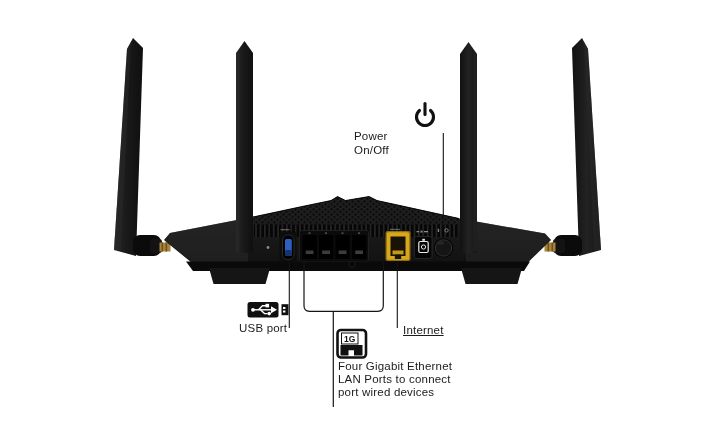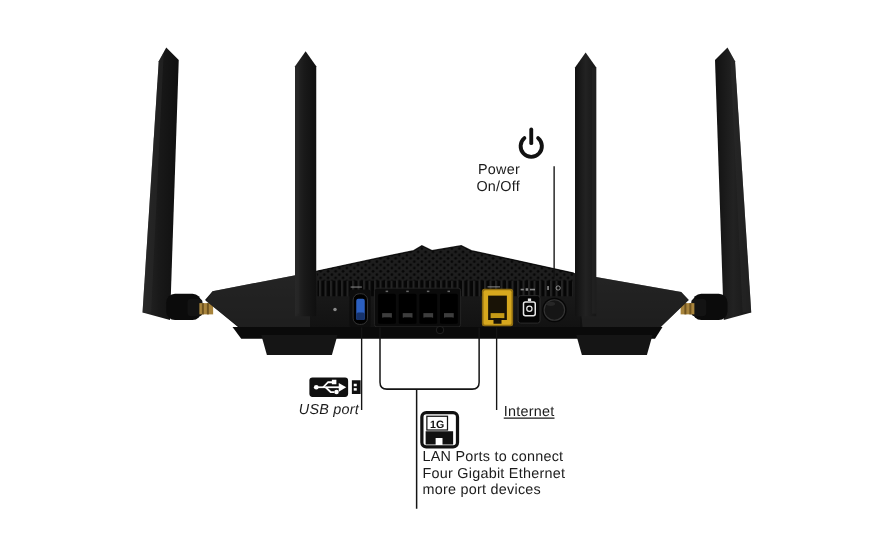--- a/index.html
+++ b/index.html
@@ -5,22 +5,22 @@
   html,body{margin:0;padding:0;background:#fff;}
   .stage{
     position:relative;width:716px;height:439px;background:#ffffff;
     font-family:"Liberation Sans",sans-serif;overflow:hidden;
   }
   .stage svg{position:absolute;left:0;top:0;}
   .lbl{
     position:absolute;font-size:11.5px;line-height:14px;color:#1b1b1b;
     letter-spacing:.2px;white-space:nowrap;
   }
-  .lbl-power{left:336px;top:129px;width:80px;text-align:right;}
-  .lbl-usb{left:239px;top:321px;font-style:italic;}
+  .lbl-power{left:354px;top:129px;width:80px;}
+  .lbl-usb{left:239px;top:321px;}
   .lbl-internet{left:403px;top:323px;text-decoration:underline;}
   .lbl-lan{left:338px;top:360px;line-height:13.2px;}
 </style>
 </head>
 <body>
 
 <div class="stage">
 
 <svg width="716" height="439" viewBox="0 0 716 439">
   <defs>
@@ -211,18 +211,18 @@
 <div class="lbl lbl-power">
   <div>Power</div>
   <div>On/Off</div>
 </div>
 
 <div class="lbl lbl-usb">USB port</div>
 
 <div class="lbl lbl-internet">Internet</div>
 
 <div class="lbl lbl-lan">
+  <div>Four Gigabit Ethernet</div>
   <div>LAN Ports to connect</div>
-  <div>Four Gigabit Ethernet</div>
-  <div>more port devices</div>
+  <div>port wired devices</div>
 </div>
 
 </div>
 
 </body></html>

